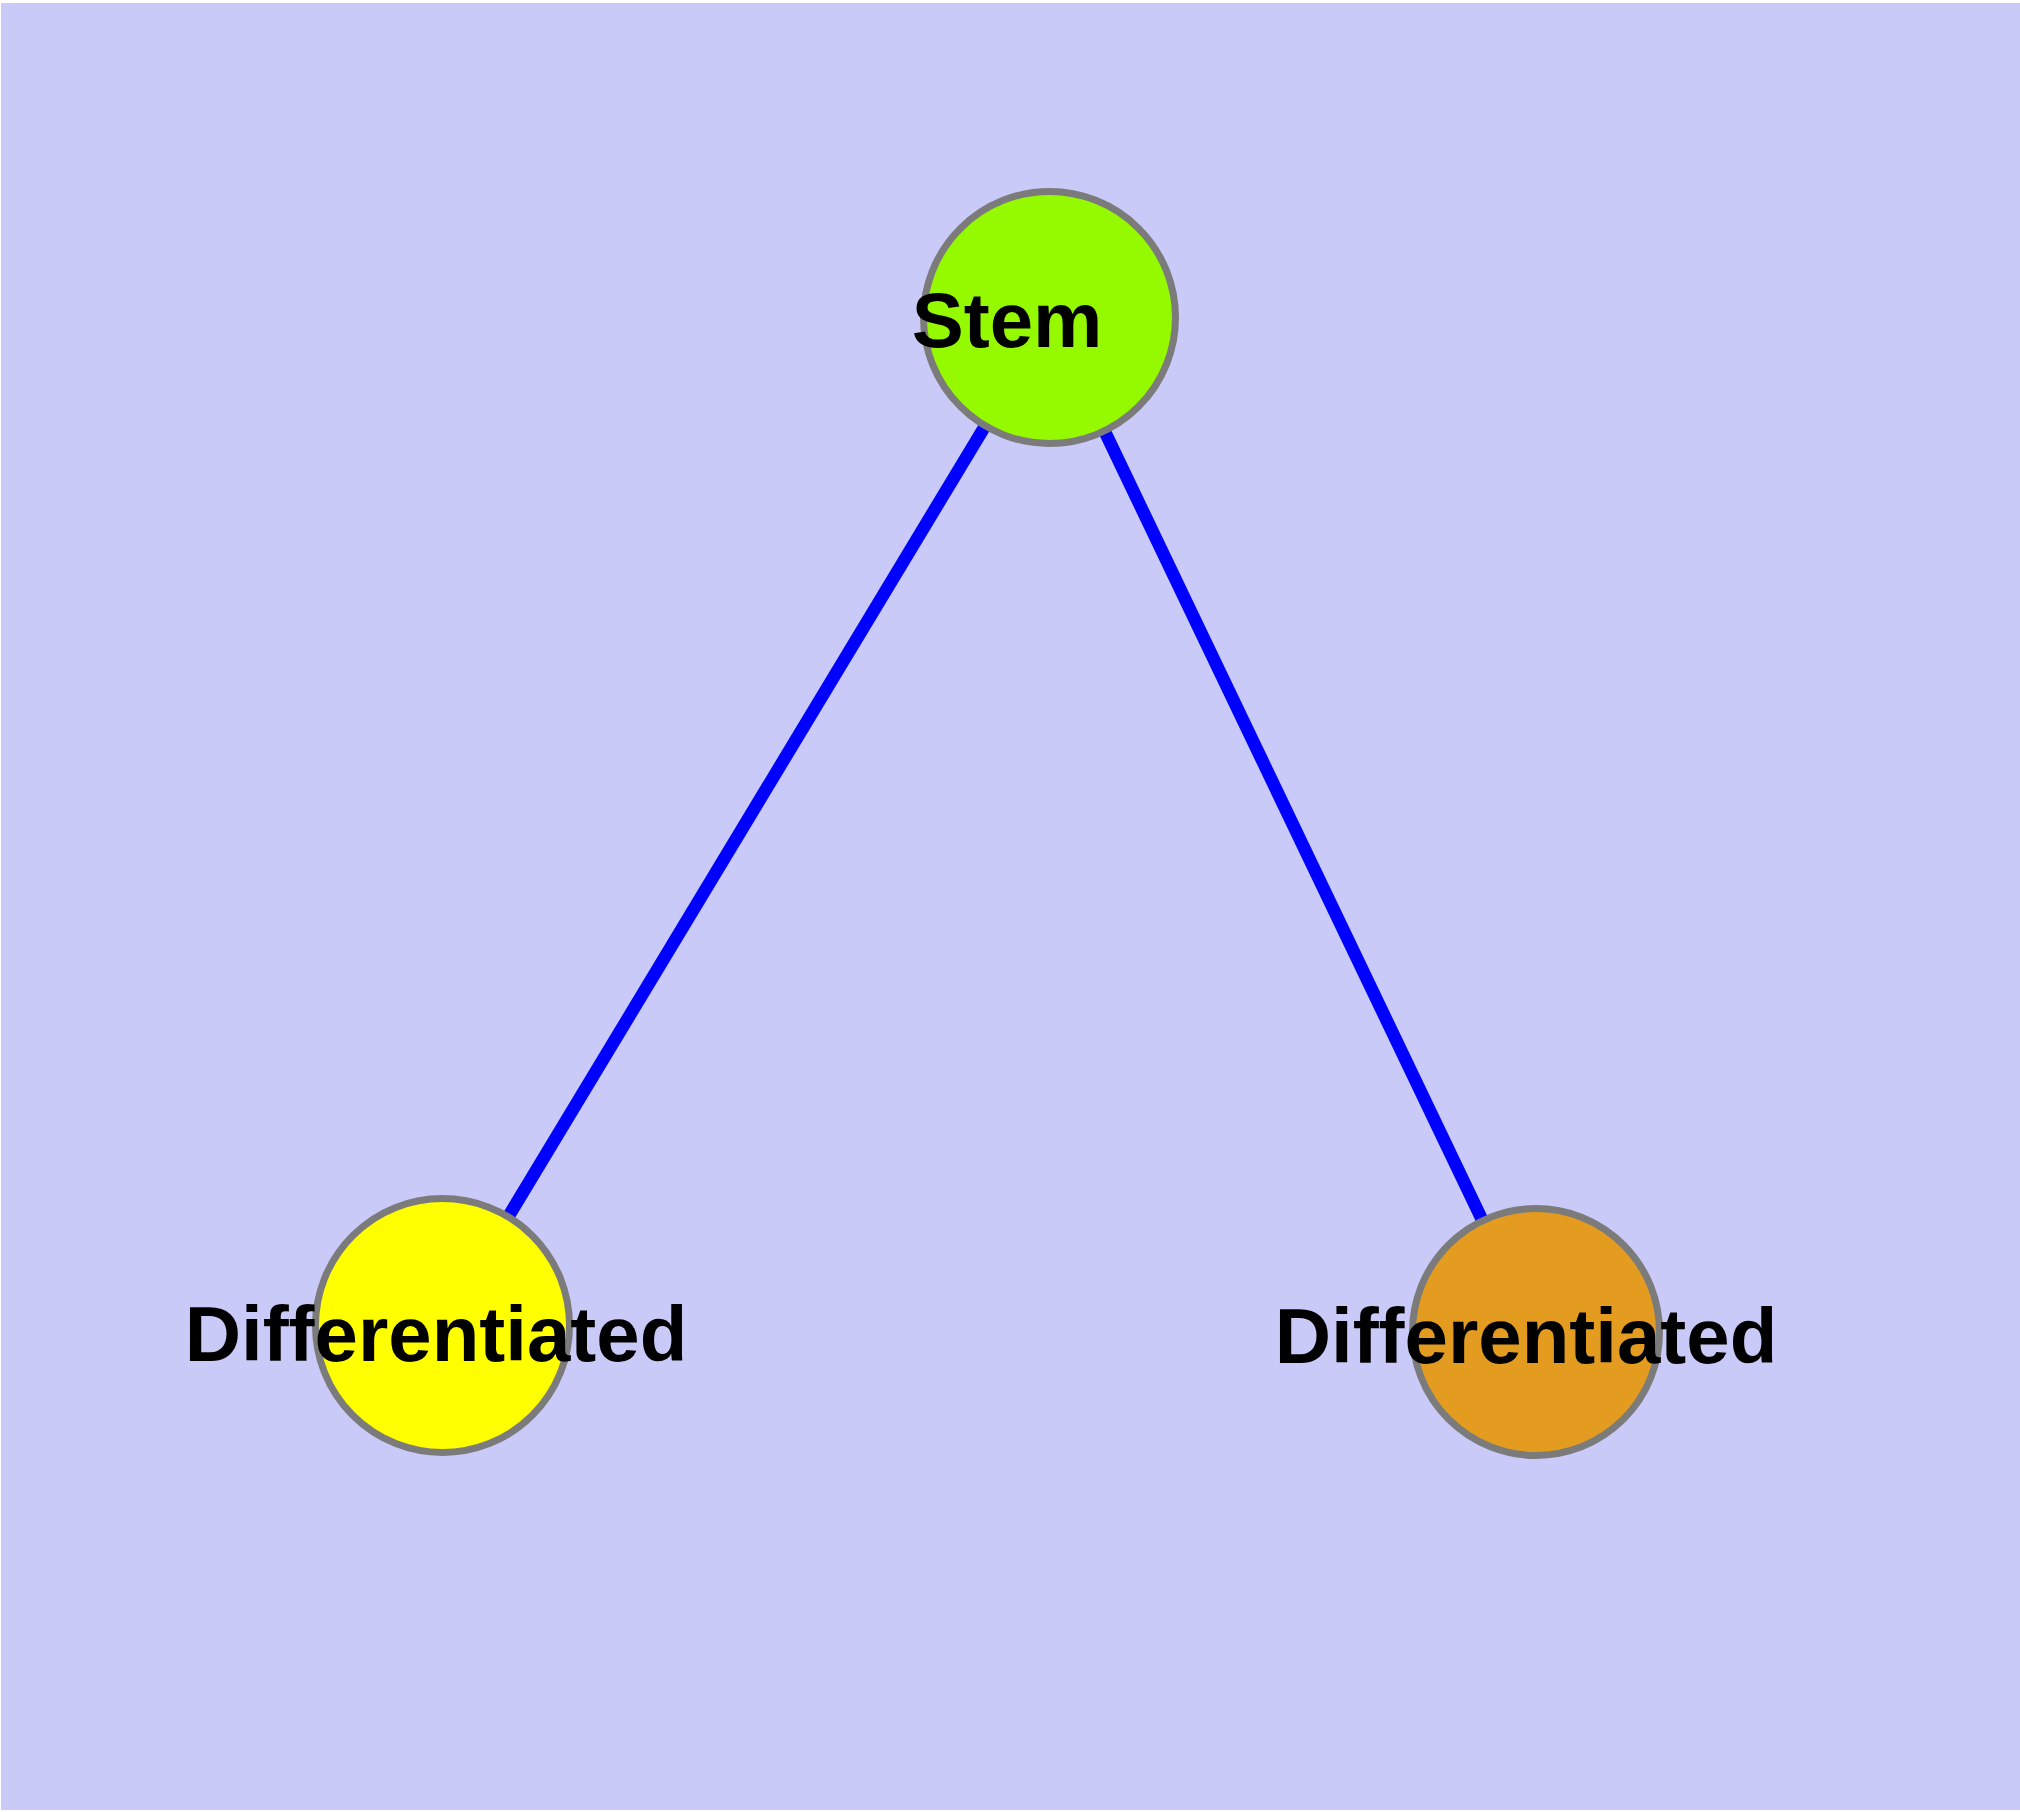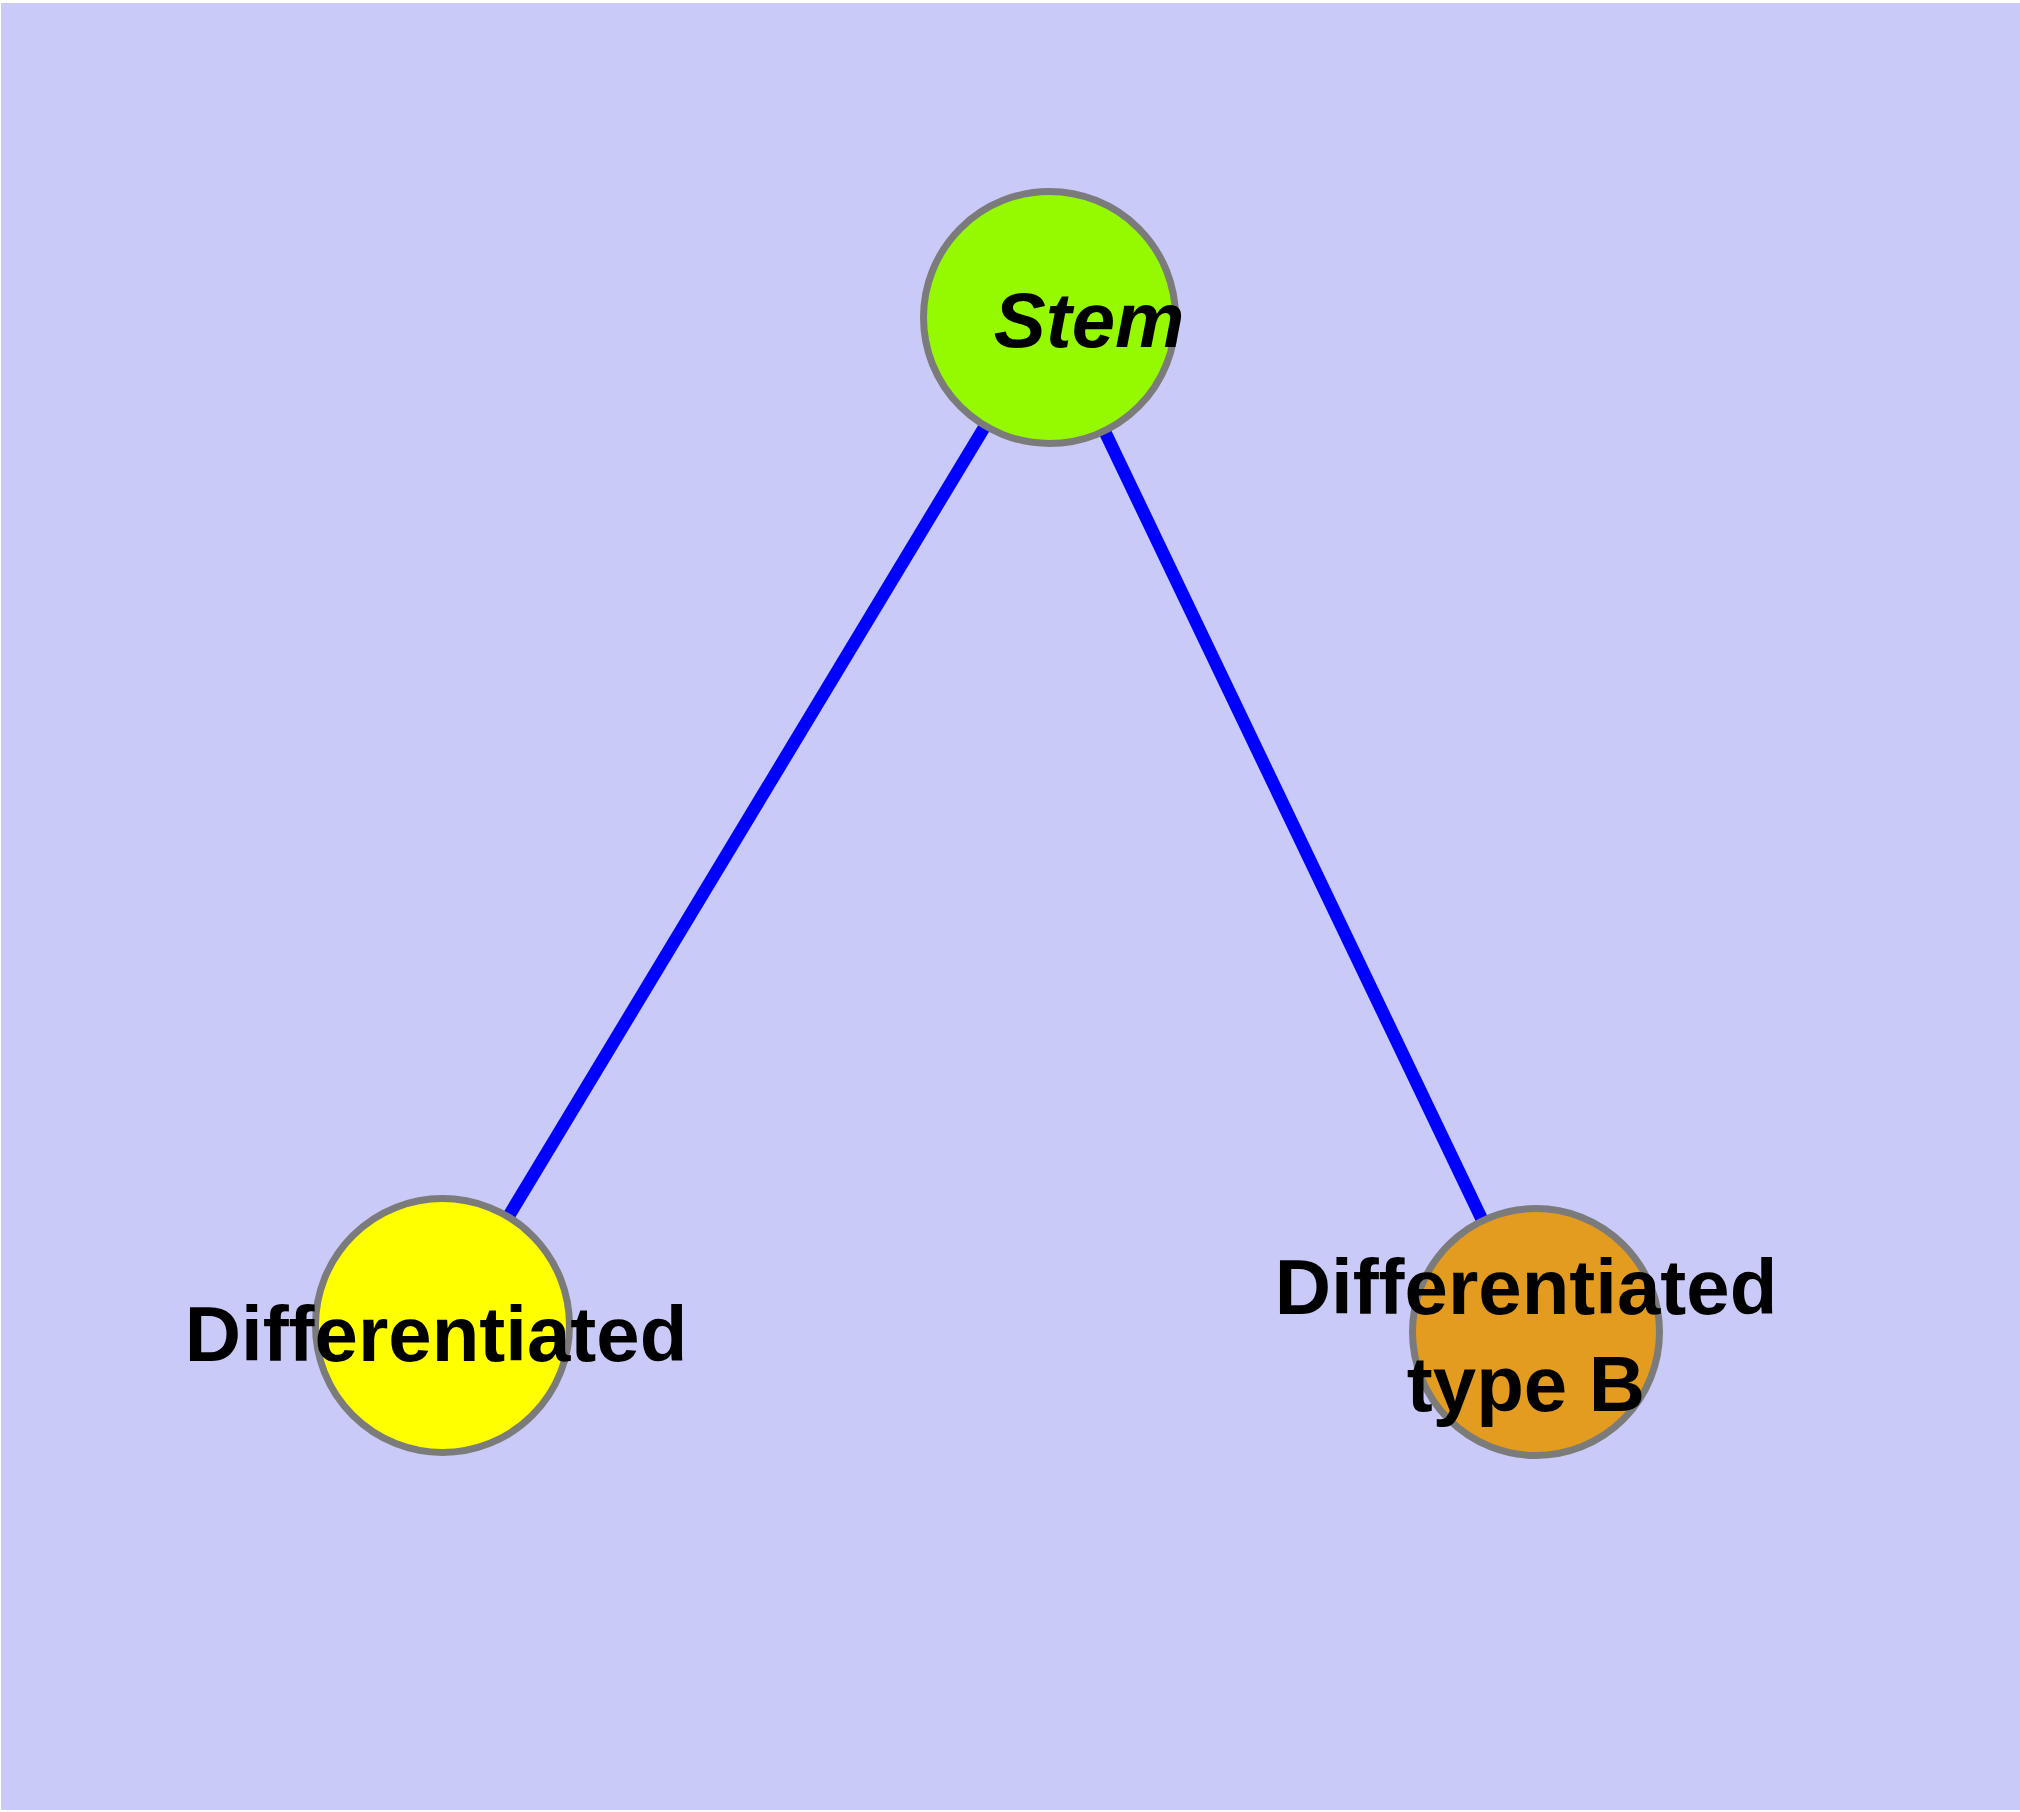--- a/index.html
+++ b/index.html
@@ -44,21 +44,21 @@
     position: absolute;
     transform: translate(-50%, -50%);
     z-index: 3;
     font-weight: bold;
     font-size: 78px;
     line-height: 97px;
     text-align: center;
     white-space: nowrap;
     color: #000000;
   }
-  .label-stem { left: 1089px; top: 320px; font-style: italic;  }
+  .label-stem { left: 1007px; top: 320px;  }
   .label-a    { left: 436px;  top: 1334px; }
   .label-b    { left: 1526px; top: 1336px; }
 </style>
 </head>
 <body>
 
 <div class="canvas">
 
   <div class="plot-area" style="background-color: rgb(202, 202, 248);"></div>
 
@@ -76,17 +76,16 @@
   <div class="node-label label-stem" style="color: rgb(0, 0, 0);">
     <div>Stem</div>
   </div>
 
   <div class="node-label label-a" style="color: rgb(0, 0, 0);">
     <div>Differentiated</div>
   </div>
 
   <div class="node-label label-b" style="color: rgb(0, 0, 0);">
     <div>Differentiated</div>
-    <div>type B</div>
   </div>
 
 </div>
 
 
 </body></html>

